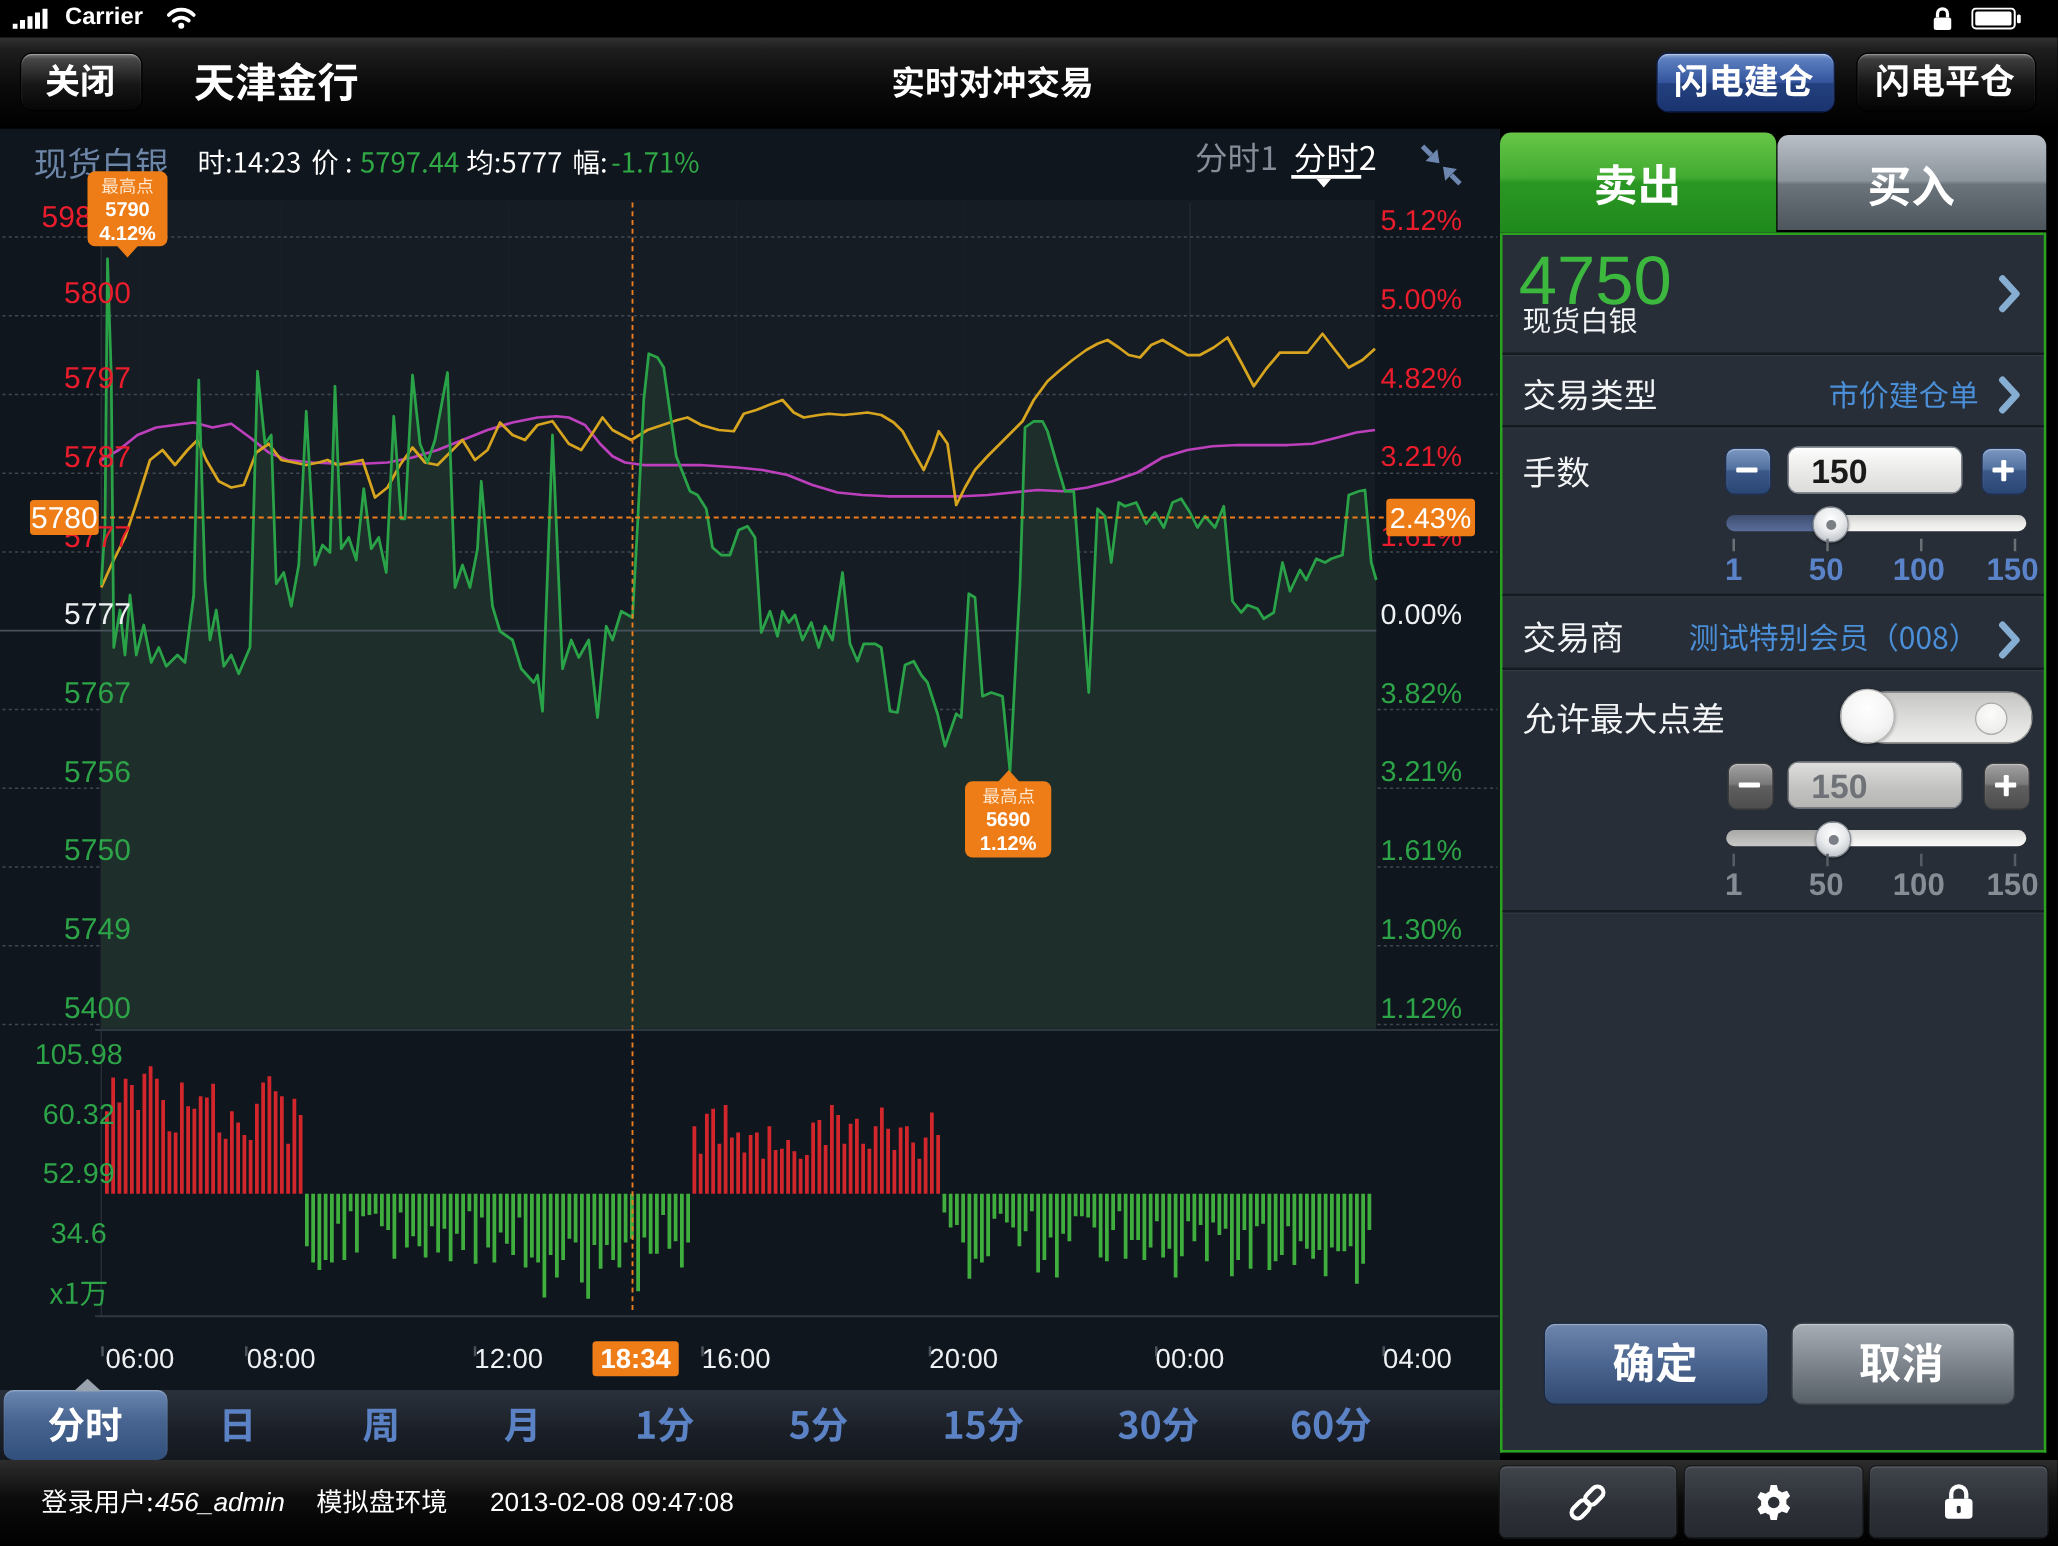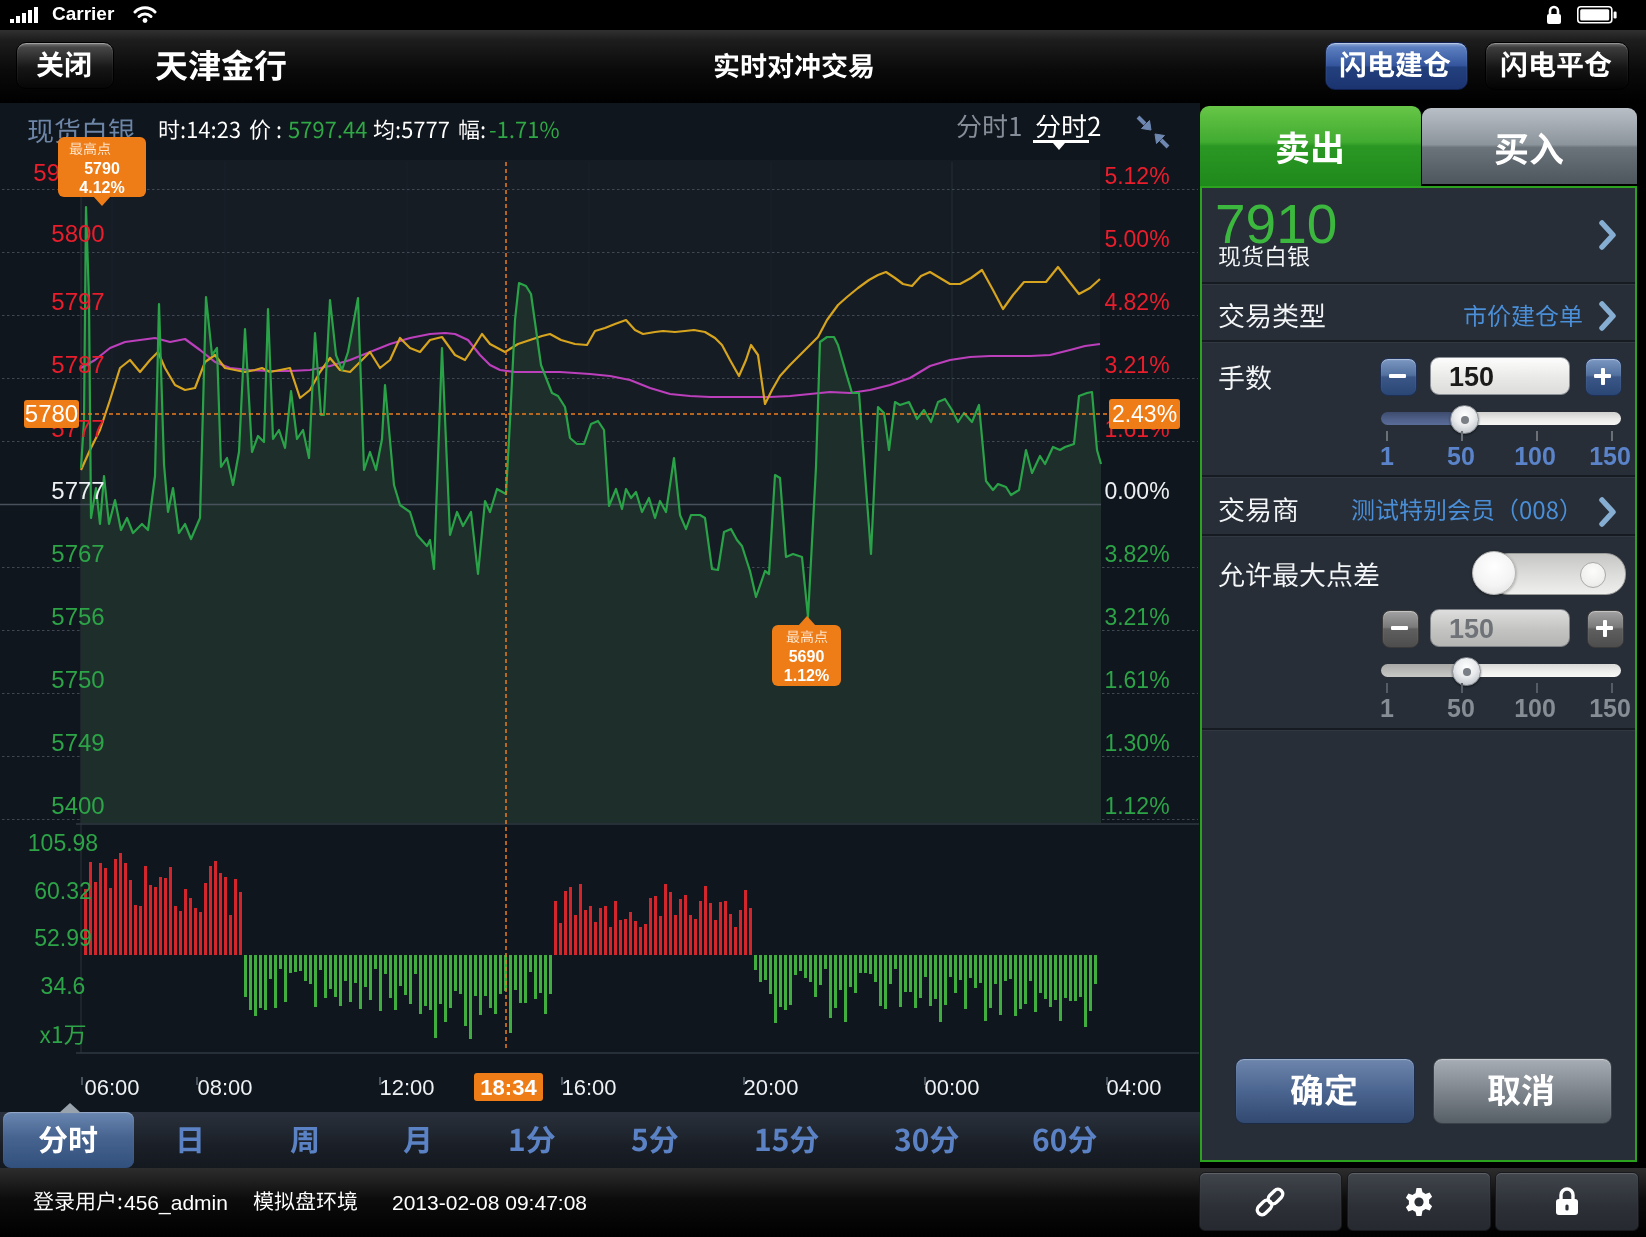--- a/index.html
+++ b/index.html
@@ -199,21 +199,21 @@
 <div class="abs" style="left:1053px;top:40px;width:0;height:0;border-left:6px solid transparent;border-right:6px solid transparent;border-top:7px solid #fff;"></div>
 <svg class="abs" style="left:1136px;top:12px" width="34" height="34" viewBox="0 0 34 34">
 <g fill="#6d87b0" stroke="#6d87b0">
         <path d="M2,2 L9,9" stroke-width="4"></path>
         <polygon points="15,15 13.5,5.5 5.5,13.5" stroke-width="1"></polygon>
 <path d="M32,32 L25,25" stroke-width="4"></path>
         <polygon points="19,19 20.5,28.5 28.5,20.5" stroke-width="1"></polygon>
       </g>
 </svg>
 </div>
-<div class="callout" style="left:58px;top:137px;width:88px;height:60px;">
+<div class="callout" style="left:70px;top:137px;width:64px;height:60px;">
     <svg class="abs" style="left:11.0px;top:3.0px" width="44.0" height="18.5">
       <path transform="translate(0,14.0)" d="M3.472 -8.89H10.542V-7.896H3.472ZM3.472 -10.57H10.542V-9.59H3.472ZM2.464 -11.312V-7.154H11.592V-11.312ZM5.5440000000000005 -5.488V-4.55H2.996V-5.488ZM0.658 -0.602 0.756 0.336 5.5440000000000005 -0.23800000000000002V1.12H6.5520000000000005V-0.364L7.308 -0.462V-1.316L6.5520000000000005 -1.232V-5.488H13.286V-6.37H0.686V-5.488H2.0300000000000002V-0.728ZM7.098 -4.62V-3.7520000000000002H7.938L7.658 -3.668C8.078 -2.646 8.652000000000001 -1.736 9.394 -0.98C8.624 -0.406 7.756 0.028 6.8740000000000006 0.308C7.056 0.49 7.308 0.854 7.406000000000001 1.078C8.344 0.742 9.268 0.266 10.08 -0.364C10.864 0.28 11.802 0.77 12.866 1.078C13.006 0.8260000000000001 13.272 0.448 13.496 0.252C12.474 0.0 11.564 -0.434 10.794 -0.994C11.718 -1.8900000000000001 12.446 -3.0100000000000002 12.88 -4.396L12.278 -4.662L12.082 -4.62ZM8.582 -3.7520000000000002H11.648C11.284 -2.926 10.738 -2.198 10.094 -1.582C9.450000000000001 -2.198 8.946 -2.926 8.582 -3.7520000000000002ZM5.5440000000000005 -3.766V-2.7720000000000002H2.996V-3.766ZM5.5440000000000005 -1.988V-1.12L2.996 -0.8260000000000001V-1.988Z M18.004 -7.8260000000000005H24.066000000000003V-6.5520000000000005H18.004ZM16.954 -8.596V-5.782H25.158V-8.596ZM20.174 -11.564 20.58 -10.304H14.826V-9.38H27.118000000000002V-10.304H21.742C21.588 -10.752 21.378 -11.34 21.182000000000002 -11.802ZM15.344 -4.998V1.106H16.352V-4.116H25.62V0.014C25.62 0.168 25.55 0.224 25.381999999999998 0.224C25.214 0.224 24.556 0.23800000000000002 23.954 0.21C24.08 0.434 24.234 0.756 24.29 1.008C25.186 1.008 25.788 1.008 26.166 0.882C26.544 0.742 26.67 0.518 26.67 0.0V-4.998ZM17.934 -3.29V0.294H18.928V-0.406H23.884V-3.29ZM18.928 -2.5060000000000002H22.932000000000002V-1.19H18.928Z M31.318 -6.51H38.64V-4.0040000000000004H31.318ZM32.76 -1.792C32.942 -0.882 33.054 0.294 33.054 0.994L34.118 0.854C34.104 0.182 33.964 -0.98 33.754 -1.8760000000000001ZM35.658 -1.778C36.064 -0.91 36.484 0.266 36.638 0.966L37.66 0.7000000000000001C37.492000000000004 0.0 37.044 -1.1340000000000001 36.61 -1.988ZM38.513999999999996 -1.8900000000000001C39.214 -1.008 39.998000000000005 0.23800000000000002 40.32 1.008L41.314 0.588C40.964 -0.182 40.152 -1.372 39.452 -2.254ZM30.478 -2.17C30.044 -1.1340000000000001 29.33 0.0 28.588 0.644L29.54 1.106C30.31 0.364 31.024 -0.812 31.472 -1.9040000000000001ZM30.323999999999998 -7.5040000000000004V-3.024H39.69V-7.5040000000000004H35.42V-9.282H40.74V-10.276H35.42V-11.76H34.37V-7.5040000000000004Z" fill="#ffe9d2"></path>
     </svg>
     <div class="n">5790<br>4.12%</div>
     <div class="arr" style="bottom:-9px;border-top:10px solid #ee7d18;"></div>
   </div>
 <div class="callout" style="left:772px;top:625px;width:69px;height:61px;">
     <svg class="abs" style="left:13.5px;top:3.0px" width="44.0" height="18.5">
       <path transform="translate(0,14.0)" d="M3.472 -8.89H10.542V-7.896H3.472ZM3.472 -10.57H10.542V-9.59H3.472ZM2.464 -11.312V-7.154H11.592V-11.312ZM5.5440000000000005 -5.488V-4.55H2.996V-5.488ZM0.658 -0.602 0.756 0.336 5.5440000000000005 -0.23800000000000002V1.12H6.5520000000000005V-0.364L7.308 -0.462V-1.316L6.5520000000000005 -1.232V-5.488H13.286V-6.37H0.686V-5.488H2.0300000000000002V-0.728ZM7.098 -4.62V-3.7520000000000002H7.938L7.658 -3.668C8.078 -2.646 8.652000000000001 -1.736 9.394 -0.98C8.624 -0.406 7.756 0.028 6.8740000000000006 0.308C7.056 0.49 7.308 0.854 7.406000000000001 1.078C8.344 0.742 9.268 0.266 10.08 -0.364C10.864 0.28 11.802 0.77 12.866 1.078C13.006 0.8260000000000001 13.272 0.448 13.496 0.252C12.474 0.0 11.564 -0.434 10.794 -0.994C11.718 -1.8900000000000001 12.446 -3.0100000000000002 12.88 -4.396L12.278 -4.662L12.082 -4.62ZM8.582 -3.7520000000000002H11.648C11.284 -2.926 10.738 -2.198 10.094 -1.582C9.450000000000001 -2.198 8.946 -2.926 8.582 -3.7520000000000002ZM5.5440000000000005 -3.766V-2.7720000000000002H2.996V-3.766ZM5.5440000000000005 -1.988V-1.12L2.996 -0.8260000000000001V-1.988Z M18.004 -7.8260000000000005H24.066000000000003V-6.5520000000000005H18.004ZM16.954 -8.596V-5.782H25.158V-8.596ZM20.174 -11.564 20.58 -10.304H14.826V-9.38H27.118000000000002V-10.304H21.742C21.588 -10.752 21.378 -11.34 21.182000000000002 -11.802ZM15.344 -4.998V1.106H16.352V-4.116H25.62V0.014C25.62 0.168 25.55 0.224 25.381999999999998 0.224C25.214 0.224 24.556 0.23800000000000002 23.954 0.21C24.08 0.434 24.234 0.756 24.29 1.008C25.186 1.008 25.788 1.008 26.166 0.882C26.544 0.742 26.67 0.518 26.67 0.0V-4.998ZM17.934 -3.29V0.294H18.928V-0.406H23.884V-3.29ZM18.928 -2.5060000000000002H22.932000000000002V-1.19H18.928Z M31.318 -6.51H38.64V-4.0040000000000004H31.318ZM32.76 -1.792C32.942 -0.882 33.054 0.294 33.054 0.994L34.118 0.854C34.104 0.182 33.964 -0.98 33.754 -1.8760000000000001ZM35.658 -1.778C36.064 -0.91 36.484 0.266 36.638 0.966L37.66 0.7000000000000001C37.492000000000004 0.0 37.044 -1.1340000000000001 36.61 -1.988ZM38.513999999999996 -1.8900000000000001C39.214 -1.008 39.998000000000005 0.23800000000000002 40.32 1.008L41.314 0.588C40.964 -0.182 40.152 -1.372 39.452 -2.254ZM30.478 -2.17C30.044 -1.1340000000000001 29.33 0.0 28.588 0.644L29.54 1.106C30.31 0.364 31.024 -0.812 31.472 -1.9040000000000001ZM30.323999999999998 -7.5040000000000004V-3.024H39.69V-7.5040000000000004H35.42V-9.282H40.74V-10.276H35.42V-11.76H34.37V-7.5040000000000004Z" fill="#ffe9d2"></path>
     </svg>
@@ -249,21 +249,21 @@
       <path transform="translate(0,30.0)" d="M8.19 0.42C12.45 0.42 16.02 -1.92 16.02 -6.0C16.02 -8.94 14.1 -10.799999999999999 11.61 -11.49V-11.639999999999999C13.95 -12.57 15.299999999999999 -14.309999999999999 15.299999999999999 -16.71C15.299999999999999 -20.52 12.389999999999999 -22.619999999999997 8.1 -22.619999999999997C5.49 -22.619999999999997 3.36 -21.57 1.44 -19.919999999999998L3.7199999999999998 -17.189999999999998C5.01 -18.419999999999998 6.3 -19.14 7.89 -19.14C9.78 -19.14 10.86 -18.12 10.86 -16.38C10.86 -14.37 9.54 -12.99 5.49 -12.99V-9.81C10.29 -9.81 11.58 -8.459999999999999 11.58 -6.27C11.58 -4.29 10.049999999999999 -3.1799999999999997 7.8 -3.1799999999999997C5.76 -3.1799999999999997 4.17 -4.17 2.85 -5.46L0.78 -2.67C2.34 -0.8999999999999999 4.71 0.42 8.19 0.42Z M26.549999999999997 0.42C31.08 0.42 34.08 -3.54 34.08 -11.219999999999999C34.08 -18.84 31.08 -22.619999999999997 26.549999999999997 -22.619999999999997C22.02 -22.619999999999997 19.02 -18.87 19.02 -11.219999999999999C19.02 -3.54 22.02 0.42 26.549999999999997 0.42ZM26.549999999999997 -3.03C24.63 -3.03 23.189999999999998 -4.95 23.189999999999998 -11.219999999999999C23.189999999999998 -17.4 24.63 -19.23 26.549999999999997 -19.23C28.47 -19.23 29.88 -17.4 29.88 -11.219999999999999C29.88 -4.95 28.47 -3.03 26.549999999999997 -3.03Z M56.04 -25.169999999999998 52.68 -23.849999999999998C54.269999999999996 -20.64 56.459999999999994 -17.25 58.769999999999996 -14.459999999999999H42.839999999999996C45.089999999999996 -17.189999999999998 47.099999999999994 -20.52 48.51 -24.0L44.61 -25.11C42.93 -20.58 39.87 -16.349999999999998 36.36 -13.83C37.23 -13.2 38.76 -11.73 39.42 -10.98C40.05 -11.49 40.65 -12.059999999999999 41.25 -12.69V-10.92H46.08C45.449999999999996 -6.569999999999999 43.83 -2.61 37.11 -0.42C37.949999999999996 0.36 38.97 1.8299999999999998 39.39 2.76C47.129999999999995 -0.09 49.11 -5.22 49.89 -10.92H56.16C55.92 -4.8 55.62 -2.19 54.989999999999995 -1.53C54.66 -1.23 54.33 -1.14 53.79 -1.14C53.04 -1.14 51.48 -1.14 49.83 -1.29C50.459999999999994 -0.27 50.94 1.26 51.0 2.34C52.769999999999996 2.4 54.51 2.4 55.56 2.25C56.7 2.13 57.54 1.7999999999999998 58.29 0.84C59.339999999999996 -0.42 59.7 -3.96 60.0 -12.9V-12.99C60.56999999999999 -12.36 61.14 -11.79 61.67999999999999 -11.25C62.339999999999996 -12.209999999999999 63.69 -13.62 64.59 -14.309999999999999C61.47 -16.89 57.87 -21.33 56.04 -25.169999999999998Z" fill="#5b82c4"></path>
     </svg>
 <svg class="abs" style="left:1032.3px;top:9.0px" width="67.4" height="39.6">
       <path transform="translate(0,30.0)" d="M9.48 0.42C13.26 0.42 16.439999999999998 -2.46 16.439999999999998 -7.02C16.439999999999998 -11.76 13.77 -13.979999999999999 10.049999999999999 -13.979999999999999C8.64 -13.979999999999999 6.75 -13.139999999999999 5.52 -11.639999999999999C5.7299999999999995 -17.16 7.8 -19.08 10.379999999999999 -19.08C11.639999999999999 -19.08 12.99 -18.33 13.77 -17.46L16.11 -20.099999999999998C14.79 -21.48 12.809999999999999 -22.619999999999997 10.08 -22.619999999999997C5.609999999999999 -22.619999999999997 1.5 -19.08 1.5 -10.799999999999999C1.5 -3.0 5.279999999999999 0.42 9.48 0.42ZM5.609999999999999 -8.52C6.72 -10.2 8.07 -10.86 9.24 -10.86C11.16 -10.86 12.42 -9.66 12.42 -7.02C12.42 -4.32 11.07 -2.9099999999999997 9.389999999999999 -2.9099999999999997C7.529999999999999 -2.9099999999999997 6.029999999999999 -4.47 5.609999999999999 -8.52Z M26.549999999999997 0.42C31.08 0.42 34.08 -3.54 34.08 -11.219999999999999C34.08 -18.84 31.08 -22.619999999999997 26.549999999999997 -22.619999999999997C22.02 -22.619999999999997 19.02 -18.87 19.02 -11.219999999999999C19.02 -3.54 22.02 0.42 26.549999999999997 0.42ZM26.549999999999997 -3.03C24.63 -3.03 23.189999999999998 -4.95 23.189999999999998 -11.219999999999999C23.189999999999998 -17.4 24.63 -19.23 26.549999999999997 -19.23C28.47 -19.23 29.88 -17.4 29.88 -11.219999999999999C29.88 -4.95 28.47 -3.03 26.549999999999997 -3.03Z M56.04 -25.169999999999998 52.68 -23.849999999999998C54.269999999999996 -20.64 56.459999999999994 -17.25 58.769999999999996 -14.459999999999999H42.839999999999996C45.089999999999996 -17.189999999999998 47.099999999999994 -20.52 48.51 -24.0L44.61 -25.11C42.93 -20.58 39.87 -16.349999999999998 36.36 -13.83C37.23 -13.2 38.76 -11.73 39.42 -10.98C40.05 -11.49 40.65 -12.059999999999999 41.25 -12.69V-10.92H46.08C45.449999999999996 -6.569999999999999 43.83 -2.61 37.11 -0.42C37.949999999999996 0.36 38.97 1.8299999999999998 39.39 2.76C47.129999999999995 -0.09 49.11 -5.22 49.89 -10.92H56.16C55.92 -4.8 55.62 -2.19 54.989999999999995 -1.53C54.66 -1.23 54.33 -1.14 53.79 -1.14C53.04 -1.14 51.48 -1.14 49.83 -1.29C50.459999999999994 -0.27 50.94 1.26 51.0 2.34C52.769999999999996 2.4 54.51 2.4 55.56 2.25C56.7 2.13 57.54 1.7999999999999998 58.29 0.84C59.339999999999996 -0.42 59.7 -3.96 60.0 -12.9V-12.99C60.56999999999999 -12.36 61.14 -11.79 61.67999999999999 -11.25C62.339999999999996 -12.209999999999999 63.69 -13.62 64.59 -14.309999999999999C61.47 -16.89 57.87 -21.33 56.04 -25.169999999999998Z" fill="#5b82c4"></path>
     </svg>
 </div>
 <div id="bottombar" class="abs">
 <svg class="abs" style="left:33.0px;top:20.0px" width="91.8" height="27.7">
       <path transform="translate(0,21.0)" d="M5.9430000000000005 -7.392H14.700000000000001V-4.746H5.9430000000000005ZM4.368 -8.715V-3.4440000000000004H16.380000000000003V-8.715ZM18.48 -14.994000000000002C17.745 -14.217 16.548000000000002 -13.209000000000001 15.519 -12.432C15.015 -12.936 14.532 -13.461 14.091000000000001 -14.028C15.120000000000001 -14.742 16.338 -15.708 17.325000000000003 -16.611L16.107 -17.472C15.435 -16.716 14.343000000000002 -15.729000000000001 13.377 -14.994000000000002C12.789000000000001 -15.813 12.306000000000001 -16.695 11.907 -17.598000000000003L10.542 -17.136000000000003C11.403 -15.183000000000002 12.600000000000001 -13.335 14.049000000000001 -11.781H7.077000000000001C8.274000000000001 -13.104000000000001 9.303 -14.658000000000001 9.954 -16.380000000000003L8.925 -16.905L8.631 -16.842000000000002H2.121V-15.519H7.896000000000001C7.3500000000000005 -14.469000000000001 6.615 -13.482000000000001 5.775 -12.579C5.103000000000001 -13.293000000000001 3.9690000000000003 -14.112 3.003 -14.658000000000001L2.1420000000000003 -13.797C3.087 -13.209000000000001 4.158 -12.348 4.83 -11.655000000000001C3.507 -10.458 1.995 -9.471 0.546 -8.862C0.8610000000000001 -8.568000000000001 1.302 -8.022 1.512 -7.665C3.318 -8.526 5.187 -9.807 6.7620000000000005 -11.445V-10.437000000000001H14.322000000000001V-11.487C15.792000000000002 -9.954 17.514 -8.694 19.341 -7.854C19.593 -8.274000000000001 20.055 -8.883000000000001 20.433 -9.177000000000001C19.005000000000003 -9.744 17.661 -10.584000000000001 16.443 -11.592C17.493000000000002 -12.327 18.69 -13.272 19.656000000000002 -14.154000000000002ZM13.671000000000001 -3.318C13.335 -2.394 12.705 -1.092 12.159 -0.189H7.266L8.568000000000001 -0.651C8.358 -1.365 7.833 -2.478 7.287000000000001 -3.2760000000000002L5.859 -2.814C6.363 -2.016 6.867 -0.903 7.056 -0.189H1.26V1.1760000000000002H19.761000000000003V-0.189H13.776000000000002C14.238000000000001 -0.9870000000000001 14.742 -1.9740000000000002 15.204 -2.898Z M23.814 -6.657C25.179000000000002 -5.901000000000001 26.838 -4.704000000000001 27.636 -3.906L28.749000000000002 -4.998C27.909 -5.796 26.208 -6.909000000000001 24.885 -7.623ZM23.814 -16.464000000000002V-15.015H36.54L36.456 -13.083H24.444V-11.634H36.372L36.246 -9.702H22.407V-8.295H30.681V-4.452C27.636 -3.192 24.465 -1.911 22.428 -1.1340000000000001L23.268 0.273C25.326 -0.609 28.077 -1.7850000000000001 30.681 -2.9400000000000004V-0.042C30.681 0.252 30.576 0.336 30.240000000000002 0.35700000000000004C29.904 0.378 28.728 0.378 27.489 0.336C27.699 0.7350000000000001 27.951 1.3230000000000002 28.035 1.7220000000000002C29.673000000000002 1.7220000000000002 30.744 1.7220000000000002 31.395000000000003 1.491C32.067 1.26 32.277 0.882 32.277 -0.021V-4.956C34.083 -2.226 36.708 -0.189 39.984 0.8400000000000001C40.194 0.42000000000000004 40.677 -0.189 41.013000000000005 -0.525C38.745000000000005 -1.1340000000000001 36.771 -2.2470000000000003 35.175 -3.717C36.519 -4.5360000000000005 38.094 -5.712000000000001 39.354 -6.783L38.010000000000005 -7.7700000000000005C37.065 -6.825 35.511 -5.586 34.209 -4.704000000000001C33.432 -5.586 32.781 -6.594 32.277 -7.665V-8.295H40.74V-9.702H37.884C38.073 -11.865 38.22 -14.448 38.262 -16.464000000000002L37.022999999999996 -16.548000000000002L36.75 -16.464000000000002Z M45.213 -16.17V-8.547C45.213 -5.586 45.003 -1.8690000000000002 42.672 0.756C43.029 0.9450000000000001 43.659 1.4700000000000002 43.89 1.7850000000000001C45.507 0.0 46.221000000000004 -2.415 46.536 -4.767H51.807V1.491H53.403V-4.767H59.073V-0.462C59.073 -0.084 58.926 0.042 58.506 0.063C58.107 0.084 56.679 0.10500000000000001 55.209 0.042C55.419 0.462 55.671 1.155 55.755 1.554C57.729 1.5750000000000002 58.947 1.554 59.661 1.302C60.375 1.05 60.627 0.5670000000000001 60.627 -0.462V-16.17ZM46.767 -14.658000000000001H51.807V-11.277000000000001H46.767ZM59.073 -14.658000000000001V-11.277000000000001H53.403V-14.658000000000001ZM46.767 -9.786000000000001H51.807V-6.258H46.683C46.746 -7.056 46.767 -7.833 46.767 -8.547ZM59.073 -9.786000000000001V-6.258H53.403V-9.786000000000001Z M68.187 -12.915000000000001H79.149V-8.694H68.166L68.187 -9.807ZM72.261 -17.346C72.681 -16.422 73.143 -15.246 73.395 -14.385000000000002H66.549V-9.807C66.549 -6.636 66.276 -2.2680000000000002 63.714 0.8610000000000001C64.092 1.0290000000000001 64.785 1.512 65.079 1.806C67.137 -0.7140000000000001 67.872 -4.2 68.103 -7.224H79.149V-5.838H80.745V-14.385000000000002H74.088L75.054 -14.679C74.802 -15.498000000000001 74.277 -16.779 73.773 -17.745Z M86.919 -8.190000000000001C87.675 -8.190000000000001 88.305 -8.778 88.305 -9.66C88.305 -10.521 87.675 -11.13 86.919 -11.13C86.142 -11.13 85.533 -10.521 85.533 -9.66C85.533 -8.778 86.142 -8.190000000000001 86.919 -8.190000000000001ZM86.919 0.273C87.675 0.273 88.305 -0.315 88.305 -1.1760000000000002C88.305 -2.0580000000000003 87.675 -2.6460000000000004 86.919 -2.6460000000000004C86.142 -2.6460000000000004 85.533 -2.0580000000000003 85.533 -1.1760000000000002C85.533 -0.315 86.142 0.273 86.919 0.273Z" fill="#ffffff"></path>
     </svg>
-<div class="bb" style="left:124px;">456_admin</div>
+<div class="bb" style="left:124px;font-style:italic;">456_admin</div>
 <svg class="abs" style="left:253.0px;top:20.0px" width="107.0" height="27.7">
       <path transform="translate(0,21.0)" d="M9.912 -8.757H17.220000000000002V-7.245H9.912ZM9.912 -11.382000000000001H17.220000000000002V-9.912H9.912ZM15.372000000000002 -17.64V-15.897H12.138V-17.64H10.647V-15.897H7.5600000000000005V-14.553H10.647V-12.978000000000002H12.138V-14.553H15.372000000000002V-12.978000000000002H16.905V-14.553H19.845000000000002V-15.897H16.905V-17.64ZM8.442 -12.579V-6.069H12.726C12.642000000000001 -5.439 12.558000000000002 -4.872 12.411000000000001 -4.3260000000000005H7.140000000000001V-2.982H11.949000000000002C11.151000000000002 -1.365 9.639000000000001 -0.252 6.5520000000000005 0.42000000000000004C6.846 0.7350000000000001 7.245 1.3230000000000002 7.392 1.6800000000000002C11.046000000000001 0.798 12.747000000000002 -0.7140000000000001 13.587000000000002 -2.9400000000000004C14.637 -0.63 16.59 0.9450000000000001 19.32 1.6800000000000002C19.53 1.2810000000000001 19.950000000000003 0.6930000000000001 20.286 0.378C17.913 -0.126 16.107 -1.2810000000000001 15.099 -2.982H19.803V-4.3260000000000005H13.986C14.091000000000001 -4.872 14.196000000000002 -5.46 14.259 -6.069H18.753V-12.579ZM3.6750000000000003 -17.64V-13.587000000000002H1.05V-12.117H3.6750000000000003V-12.096C3.108 -9.24 1.8900000000000001 -5.901000000000001 0.672 -4.1370000000000005C0.9450000000000001 -3.7590000000000003 1.3230000000000002 -3.0660000000000003 1.512 -2.604C2.31 -3.8430000000000004 3.0660000000000003 -5.7540000000000004 3.6750000000000003 -7.812V1.659H5.187V-9.156C5.7540000000000004 -8.043000000000001 6.405 -6.699000000000001 6.678000000000001 -6.006L7.686000000000001 -7.140000000000001C7.329000000000001 -7.791 5.7330000000000005 -10.416 5.187 -11.235000000000001V-12.117H7.3500000000000005V-13.587000000000002H5.187V-17.64Z M31.752000000000002 -15.162C32.886 -13.125 34.02 -10.437000000000001 34.419 -8.778L35.805 -9.387C35.406 -11.046000000000001 34.209 -13.671000000000001 33.033 -15.666ZM24.507 -17.619V-13.398000000000001H21.882V-11.928H24.507V-7.329000000000001C23.394 -6.993 22.386 -6.699000000000001 21.588 -6.489000000000001L21.987000000000002 -4.9350000000000005L24.507 -5.7540000000000004V-0.189C24.507 0.10500000000000001 24.402 0.189 24.15 0.189C23.898 0.21000000000000002 23.079 0.21000000000000002 22.176000000000002 0.189C22.365 0.609 22.575 1.26 22.617 1.6380000000000001C23.94 1.6380000000000001 24.759 1.596 25.262999999999998 1.344C25.767 1.092 25.956 0.672 25.956 -0.189V-6.237L28.161 -6.972L27.951 -8.4L25.956 -7.7700000000000005V-11.928H27.951V-13.398000000000001H25.956V-17.619ZM37.863 -17.094C37.611000000000004 -8.715 36.771 -2.8560000000000003 32.214 0.399C32.592 0.672 33.285 1.2810000000000001 33.495000000000005 1.596C35.553 -0.063 36.897 -2.1420000000000003 37.778999999999996 -4.7250000000000005C38.724000000000004 -2.688 39.585 -0.462 39.963 1.008L41.454 0.29400000000000004C40.95 -1.554 39.627 -4.5360000000000005 38.388000000000005 -6.888000000000001C39.039 -9.744 39.312 -13.104000000000001 39.459 -17.052ZM29.337 -0.315V-0.35700000000000004L29.358 -0.29400000000000004C29.756999999999998 -0.8190000000000001 30.345 -1.344 35.049 -4.746C34.881 -5.061 34.65 -5.67 34.524 -6.090000000000001L31.059 -3.6540000000000004V-16.758000000000003H29.526V-3.4650000000000003C29.526 -2.4570000000000003 28.875 -1.764 28.476 -1.491C28.749000000000002 -1.218 29.169 -0.63 29.337 -0.315Z M50.19 -8.946C51.366 -8.337 52.836 -7.392 53.55 -6.720000000000001L54.348 -7.728000000000001C53.634 -8.4 52.143 -9.282 50.988 -9.849ZM51.744 -17.85C51.597 -17.346 51.324 -16.653000000000002 51.051 -16.065H46.452V-12.369000000000002L46.431 -11.55H43.071V-10.164000000000001H46.221000000000004C45.906 -8.883000000000001 45.171 -7.581 43.554 -6.5520000000000005C43.89 -6.3420000000000005 44.478 -5.7540000000000004 44.709 -5.439C46.641 -6.699000000000001 47.481 -8.442 47.817 -10.164000000000001H57.561V-7.707000000000001C57.561 -7.476000000000001 57.477000000000004 -7.392 57.183 -7.392C56.91 -7.371 55.944 -7.371 54.936 -7.392C55.167 -7.014 55.377 -6.447 55.44 -6.048C56.868 -6.048 57.792 -6.048 58.359 -6.279000000000001C58.947 -6.510000000000001 59.136 -6.930000000000001 59.136 -7.686000000000001V-10.164000000000001H62.076V-11.55H59.136V-16.065H52.752L53.445 -17.514ZM50.337 -13.587000000000002C51.45 -13.041 52.794 -12.180000000000001 53.445 -11.55H48.006L48.027 -12.348V-14.763000000000002H57.561V-11.55H53.487L54.285 -12.516C53.592 -13.167000000000002 52.227000000000004 -13.986 51.114000000000004 -14.49ZM45.318 -5.481000000000001V-0.315H42.945V1.092H62.055V-0.315H59.703V-5.481000000000001ZM46.788 -0.315V-4.2H49.602000000000004V-0.315ZM51.051 -0.315V-4.2H53.865V-0.315ZM55.335 -0.315V-4.2H58.17V-0.315Z M77.217 -10.374C78.792 -8.610000000000001 80.661 -6.195 81.501 -4.704000000000001L82.782 -5.691000000000001C81.9 -7.140000000000001 79.968 -9.492 78.414 -11.214ZM63.756 -2.1420000000000003 64.155 -0.651C65.877 -1.2810000000000001 68.103 -2.0580000000000003 70.203 -2.835L69.951 -4.263L67.83 -3.507V-8.673H69.699V-10.143H67.83V-14.742H70.14V-16.212H63.861V-14.742H66.36V-10.143H64.176V-8.673H66.36V-3.003ZM71.211 -16.296V-14.763000000000002H76.566C75.243 -11.067 73.059 -7.791 70.434 -5.691000000000001C70.812 -5.397 71.421 -4.767 71.673 -4.452C73.122 -5.7330000000000005 74.46600000000001 -7.371 75.642 -9.24V1.617H77.196V-12.117C77.595 -12.978000000000002 77.973 -13.860000000000001 78.288 -14.763000000000002H82.824V-16.296Z M94.185 -6.300000000000001H100.821V-4.914000000000001H94.185ZM94.185 -8.715H100.821V-7.3500000000000005H94.185ZM96.327 -17.493000000000002C96.516 -17.073 96.726 -16.569000000000003 96.894 -16.107H92.337V-14.784H102.9V-16.107H98.532C98.343 -16.632 98.07 -17.262 97.797 -17.766000000000002ZM99.708 -14.532C99.519 -13.881 99.162 -12.957 98.826 -12.264000000000001H95.277L96.075 -12.474C95.949 -13.041 95.613 -13.923 95.319 -14.574000000000002L94.017 -14.280000000000001C94.29 -13.671000000000001 94.563 -12.852 94.689 -12.264000000000001H91.707V-10.92H103.467V-12.264000000000001H100.233C100.548 -12.831000000000001 100.863 -13.524000000000001 101.157 -14.175ZM92.715 -9.828000000000001V-3.801H94.899C94.626 -1.365 93.723 -0.14700000000000002 90.279 0.525C90.594 0.798 90.993 1.3860000000000001 91.098 1.743C94.962 0.8400000000000001 96.054 -0.756 96.39 -3.801H98.301V-0.6930000000000001C98.301 0.441 98.44800000000001 0.777 98.805 1.0290000000000001C99.141 1.302 99.771 1.3860000000000001 100.254 1.3860000000000001C100.527 1.3860000000000001 101.367 1.3860000000000001 101.682 1.3860000000000001C102.081 1.3860000000000001 102.669 1.344 102.963 1.239C103.34100000000001 1.113 103.593 0.903 103.74000000000001 0.546C103.887 0.231 103.971 -0.651 104.013 -1.512C103.593 -1.6380000000000001 103.026 -1.8900000000000001 102.753 -2.1630000000000003C102.732 -1.302 102.711 -0.672 102.648 -0.378C102.58500000000001 -0.10500000000000001 102.438 0.021 102.27 0.084C102.144 0.14700000000000002 101.82900000000001 0.14700000000000002 101.556 0.14700000000000002C101.262 0.14700000000000002 100.75800000000001 0.14700000000000002 100.548 0.14700000000000002C100.275 0.14700000000000002 100.086 0.126 99.96000000000001 0.063C99.813 -0.021 99.792 -0.21000000000000002 99.792 -0.546V-3.801H102.333V-9.828000000000001ZM84.714 -2.709 85.239 -1.113C87.003 -1.806 89.271 -2.688 91.413 -3.5700000000000003L91.098 -4.998L88.893 -4.179V-11.025H90.93V-12.516H88.893V-17.388H87.36V-12.516H85.05V-11.025H87.36V-3.612C86.373 -3.2550000000000003 85.449 -2.9400000000000004 84.714 -2.709Z" fill="#ffffff"></path>
     </svg>
 <div class="bb" style="left:392px;">2013-02-08 09:47:08</div>
 <div class="bbtn" style="left:1199px;width:141px;">
       <svg style="position:absolute;left:53px;top:12px" width="34" height="34" viewBox="0 0 34 34">
 <g stroke="#fff" stroke-width="3.4" fill="none" transform="rotate(-45 17 17)">
 <rect x="1" y="12.2" width="16.5" height="9.6" rx="4.8"></rect>
 <rect x="16.5" y="12.2" width="16.5" height="9.6" rx="4.8"></rect>
         </g>
@@ -287,21 +287,21 @@
 <div id="ptab-sell"></div>
 <div id="ptab-buy"></div>
 <svg class="abs" style="left:75.0px;top:23.0px" width="72.0" height="46.2">
       <path transform="translate(0,35.0)" d="M18.725 -1.3650000000000002C23.485000000000003 -0.21000000000000002 28.42 1.61 31.395000000000003 3.08L33.705000000000005 -0.42000000000000004C30.590000000000003 -1.7850000000000001 25.305000000000003 -3.4650000000000003 20.545 -4.550000000000001ZM7.98 -14.735000000000001C10.15 -14.000000000000002 12.845 -12.670000000000002 14.175 -11.655000000000001L16.310000000000002 -14.245000000000001C14.910000000000002 -15.225000000000001 12.32 -16.415000000000003 10.255 -17.045H27.545C26.950000000000003 -16.03 26.320000000000004 -15.05 25.725 -14.280000000000001L28.840000000000003 -12.425C30.415000000000003 -14.280000000000001 32.095000000000006 -17.045 33.32 -19.6L30.345000000000002 -20.860000000000003L29.645000000000003 -20.615000000000002H19.775000000000002V-22.89H30.660000000000004V-26.495H19.775000000000002V-29.575000000000003H15.47V-26.495H4.865V-22.89H15.47V-20.615000000000002H2.5900000000000003V-17.045H9.940000000000001ZM17.220000000000002 -16.17C17.045 -13.405000000000001 16.87 -11.025 16.240000000000002 -8.995000000000001H10.535L12.215000000000002 -11.200000000000001C10.780000000000001 -12.215000000000002 8.05 -13.335 5.915000000000001 -13.895000000000001L4.025 -11.445C5.880000000000001 -10.885000000000002 8.085 -9.870000000000001 9.520000000000001 -8.995000000000001H2.1V-5.32H14.280000000000001C12.215000000000002 -2.9400000000000004 8.505 -1.2950000000000002 1.8550000000000002 -0.28C2.6250000000000004 0.6300000000000001 3.6050000000000004 2.205 3.9200000000000004 3.2900000000000005C12.915000000000001 1.6800000000000002 17.220000000000002 -1.155 19.39 -5.32H32.900000000000006V-8.995000000000001H20.685000000000002C21.21 -11.13 21.455000000000002 -13.510000000000002 21.630000000000003 -16.17Z M37.975 -12.145000000000001V1.225H62.160000000000004V3.115H66.85V-12.145000000000001H62.160000000000004V-2.975H54.705V-14.000000000000002H65.45V-26.775000000000002H60.760000000000005V-18.060000000000002H54.705V-29.715000000000003H50.05V-18.060000000000002H44.24V-26.740000000000002H39.795V-14.000000000000002H50.05V-2.975H42.7V-12.145000000000001Z" fill="#ffffff"></path>
     </svg>
 <svg class="abs" style="left:294.0px;top:24.0px" width="72.0" height="46.2">
       <path transform="translate(0,35.0)" d="M18.200000000000003 -3.115C22.785000000000004 -1.33 27.615000000000002 1.225 30.415000000000003 3.115L33.11000000000001 -0.14C30.135 -1.995 25.025000000000002 -4.41 20.335 -6.16ZM7.000000000000001 -20.090000000000003C9.345 -19.005000000000003 12.46 -17.255000000000003 13.965000000000002 -16.1L16.380000000000003 -19.250000000000004C14.735000000000001 -20.405 11.55 -21.98 9.275 -22.89ZM2.975 -15.190000000000001C5.180000000000001 -14.21 8.085 -12.600000000000001 9.485000000000001 -11.48L11.9 -14.595C10.395000000000001 -15.680000000000001 7.420000000000001 -17.115000000000002 5.285 -17.955000000000002ZM2.1350000000000002 -11.445V-7.5600000000000005H14.945000000000002C12.88 -4.095000000000001 8.925 -1.7850000000000001 1.2950000000000002 -0.35000000000000003C2.0650000000000004 0.525 3.08 2.1 3.43 3.1500000000000004C13.020000000000001 1.155 17.430000000000003 -2.3800000000000003 19.53 -7.5600000000000005H33.075V-11.445H20.685000000000002C21.315 -14.665000000000001 21.455000000000002 -18.375 21.595000000000002 -22.610000000000003H17.360000000000003C17.255000000000003 -18.200000000000003 17.185000000000002 -14.490000000000002 16.450000000000003 -11.445ZM3.535 -27.860000000000003V-23.905H27.44C26.705000000000002 -22.365000000000002 25.830000000000002 -20.895000000000003 25.095000000000002 -19.775000000000002L28.525000000000002 -18.095000000000002C30.17 -20.335 32.025000000000006 -23.765 33.425000000000004 -26.880000000000003L30.275000000000002 -28.105000000000004L29.575000000000003 -27.860000000000003Z M44.485 -25.900000000000002C46.69 -24.430000000000003 48.475 -22.575000000000003 49.980000000000004 -20.475C47.915 -11.200000000000001 43.61 -4.41 36.12 -0.7000000000000001C37.24 0.10500000000000001 39.2 1.8550000000000002 39.97 2.7300000000000004C46.305 -1.0150000000000001 50.645 -6.930000000000001 53.41 -14.945000000000002C56.980000000000004 -8.365 59.99 -1.1900000000000002 67.2 2.8350000000000004C67.445 1.54 68.565 -0.8400000000000001 69.23 -1.995C57.925 -9.135000000000002 58.31 -21.385 47.11 -29.540000000000003Z" fill="#ffffff"></path>
     </svg>
 <div id="pbody">
 <div class="abs" style="left:0;top:0;width:433px;height:2px;background:#2ba31f;"></div>
-<div class="abs" style="left:13px;top:11px;font-size:55px;line-height:55px;color:#3cb83f;">7910</div>
+<div class="abs" style="left:13px;top:11px;font-size:55px;line-height:55px;color:#3cb83f;">4750</div>
 <svg class="abs" style="left:16.0px;top:56.0px" width="94.0" height="30.4">
         <path transform="translate(0,23.0)" d="M9.936 -18.193V-5.957H11.592V-16.675H18.561V-5.957H20.262999999999998V-18.193ZM0.989 -2.3 1.38 -0.621C3.565 -1.288 6.486 -2.162 9.222999999999999 -2.967L9.016 -4.577L6.003 -3.6799999999999997V-9.499H8.418V-11.109H6.003V-16.146H8.878V-17.756H1.265V-16.146H4.3469999999999995V-11.109H1.6099999999999999V-9.499H4.3469999999999995V-3.197C3.082 -2.852 1.932 -2.53 0.989 -2.3ZM14.190999999999999 -14.719999999999999V-10.281C14.190999999999999 -6.67 13.455 -2.323 7.636 0.667C7.981 0.9199999999999999 8.533 1.564 8.717 1.909C12.535 -0.092 14.352 -2.8289999999999997 15.18 -5.5889999999999995V-0.736C15.18 0.828 15.778 1.242 17.387999999999998 1.242H19.504C21.482 1.242 21.758 0.322 21.965 -3.312C21.528 -3.404 20.976 -3.657 20.562 -4.002C20.447 -0.713 20.309 -0.069 19.504 -0.069H17.618C16.974 -0.069 16.79 -0.22999999999999998 16.79 -0.897V-6.348H15.387C15.709 -7.6819999999999995 15.801 -9.016 15.801 -10.235V-14.719999999999999Z M33.557 -7.061V-5.06C33.557 -3.335 32.867 -1.081 24.449 0.414C24.863 0.782 25.323 1.449 25.53 1.817C34.269999999999996 0.069 35.374 -2.714 35.374 -5.014V-7.061ZM35.144 -1.564C38.019 -0.69 41.768 0.782 43.653999999999996 1.8399999999999999L44.643 0.45999999999999996C42.641999999999996 -0.598 38.87 -1.978 36.064 -2.76ZM27.439 -9.591V-2.3H29.187V-7.981H40.111999999999995V-2.438H41.929V-9.591ZM35.006 -19.227999999999998V-15.801C33.833 -15.525 32.66 -15.272 31.533 -15.065C31.740000000000002 -14.719999999999999 31.97 -14.168 32.039 -13.799999999999999L35.006 -14.398V-13.248C35.006 -11.431 35.604 -10.971 37.927 -10.971C38.41 -10.971 41.629999999999995 -10.971 42.159 -10.971C44.022 -10.971 44.528 -11.615 44.735 -14.190999999999999C44.275 -14.306 43.562 -14.559 43.194 -14.812C43.102000000000004 -12.765 42.918 -12.466 41.998000000000005 -12.466C41.308 -12.466 38.594 -12.466 38.065 -12.466C36.915 -12.466 36.731 -12.581 36.731 -13.248V-14.812C39.56 -15.501999999999999 42.274 -16.352999999999998 44.229 -17.365L43.056 -18.584C41.538 -17.71 39.238 -16.928 36.731 -16.261V-19.227999999999998ZM30.567 -19.435C29.003 -17.411 26.404 -15.548 23.897 -14.352C24.288 -14.076 24.909 -13.432 25.185 -13.133C26.174 -13.685 27.209 -14.352 28.221 -15.110999999999999V-10.511H29.969V-16.56C30.774 -17.296 31.509999999999998 -18.055 32.131 -18.86Z M56.257999999999996 -19.412C55.982 -18.308 55.453 -16.813 54.97 -15.64H49.312V1.8399999999999999H51.037V0.161H63.94V1.7249999999999999H65.734V-15.64H56.879C57.385 -16.675 57.937 -17.894 58.397 -19.021ZM51.037 -1.564V-6.946H63.94V-1.564ZM51.037 -8.648V-13.892H63.94V-8.648Z M88.06700000000001 -12.558V-9.752H81.328V-12.558ZM88.06700000000001 -14.007H81.328V-16.79H88.06700000000001ZM79.58 1.8399999999999999C80.017 1.541 80.73 1.288 85.491 0.0C85.422 -0.368 85.399 -1.081 85.399 -1.564L81.328 -0.575V-8.234H83.42099999999999C84.525 -3.634 86.618 -0.069 90.16 1.679C90.413 1.196 90.896 0.529 91.287 0.184C89.493 -0.575 88.044 -1.863 86.94 -3.496C88.205 -4.232 89.723 -5.267 90.873 -6.233L89.769 -7.452C88.872 -6.578 87.423 -5.497 86.227 -4.692C85.652 -5.773 85.19200000000001 -6.969 84.847 -8.234H89.654V-18.308H79.649V-1.219C79.649 -0.253 79.166 0.207 78.798 0.414C79.051 0.759 79.44200000000001 1.449 79.58 1.8399999999999999ZM73.094 -19.251C72.404 -17.112 71.162 -15.042 69.782 -13.685C70.058 -13.317 70.518 -12.443 70.679 -12.075C71.484 -12.879999999999999 72.243 -13.915 72.91 -15.042H78.315V-16.698H73.784C74.129 -17.387999999999998 74.405 -18.101 74.658 -18.814ZM73.393 1.679C73.807 1.288 74.451 0.9199999999999999 78.775 -1.334C78.66 -1.679 78.522 -2.346 78.476 -2.806L75.21 -1.219V-6.325H78.522V-7.912H75.21V-11.017H78.016V-12.581H71.53V-11.017H73.554V-7.912H70.334V-6.325H73.554V-1.288C73.554 -0.391 73.048 0.0 72.68 0.184C72.956 0.552 73.301 1.265 73.393 1.679Z" fill="#f2f4f6"></path>
       </svg>
 <svg class="chev" style="top:33px" viewBox="0 0 18 32">
         <path d="M3,4 L14,16 L3,28" stroke="#86add2" stroke-width="5.5" fill="none" stroke-linecap="round" stroke-linejoin="round"></path>
       </svg>
 <div class="pdiv" style="top:96px;"></div>
 <svg class="abs" style="left:16.0px;top:113.0px" width="110.0" height="35.6">
         <path transform="translate(0,27.0)" d="M8.586 -16.119C6.966 -14.067 4.293 -11.934 1.89 -10.584C2.3489999999999998 -10.26 3.105 -9.477 3.483 -9.072C5.832 -10.611 8.693999999999999 -13.041 10.557 -15.363ZM16.686 -14.985C19.197 -13.257 22.194 -10.692 23.571 -8.964L25.272 -10.314C23.787 -12.015 20.736 -14.472 18.279 -16.146ZM9.504 -11.394 7.695 -10.827C8.775 -8.181 10.233 -5.9399999999999995 12.096 -4.104C9.261 -1.944 5.616 -0.54 1.269 0.378C1.647 0.837 2.295 1.728 2.511 2.214C6.858 1.134 10.611 -0.432 13.581 -2.754C16.443 -0.432 20.088 1.134 24.57 1.998C24.84 1.431 25.407 0.594 25.866 0.135C21.519 -0.567 17.901 -1.998 15.093 -4.077C17.01 -5.9399999999999995 18.522 -8.181 19.629 -10.962L17.604 -11.529C16.686 -9.045 15.336 -7.02 13.581 -5.373C11.799 -7.047 10.449 -9.072 9.504 -11.394ZM11.286 -22.275C11.961 -21.249 12.69 -19.899 13.095 -18.927H1.809V-16.956H25.137V-18.927H13.959L15.174 -19.413C14.823 -20.358 13.932 -21.843 13.203 -22.923Z M34.019999999999996 -15.471H47.358000000000004V-12.770999999999999H34.019999999999996ZM34.019999999999996 -19.737H47.358000000000004V-17.091H34.019999999999996ZM32.022 -21.438V-11.07H35.019C33.291 -8.586 30.698999999999998 -6.345 28.053 -4.833C28.512 -4.509 29.295 -3.78 29.646 -3.402C31.104 -4.3469999999999995 32.616 -5.562 34.019999999999996 -6.939H37.772999999999996C35.964 -4.05 33.264 -1.4849999999999999 30.348 0.162C30.807 0.486 31.563 1.215 31.887 1.6199999999999999C34.965 -0.40499999999999997 38.016 -3.429 40.041 -6.939H43.686C42.39 -3.699 40.311 -0.837 37.854 1.026C38.286 1.323 39.123 1.971 39.447 2.295C42.039 0.162 44.334 -3.132 45.792 -6.939H49.059C48.626999999999995 -2.295 48.168 -0.351 47.601 0.189C47.331 0.459 47.088 0.513 46.602000000000004 0.513C46.116 0.513 44.873999999999995 0.513 43.551 0.351C43.875 0.864 44.064 1.6199999999999999 44.091 2.133C45.441 2.214 46.763999999999996 2.214 47.439 2.16C48.222 2.106 48.762 1.917 49.302 1.404C50.111999999999995 0.54 50.652 -1.782 51.165 -7.857C51.219 -8.154 51.245999999999995 -8.775 51.245999999999995 -8.775H35.694C36.315 -9.504 36.882 -10.286999999999999 37.368 -11.07H49.382999999999996V-21.438Z M74.142 -22.194C73.494 -21.06 72.333 -19.413 71.41499999999999 -18.36L73.062 -17.739C74.03399999999999 -18.711 75.249 -20.142 76.248 -21.519ZM58.887 -21.303C60.021 -20.196 61.236 -18.603 61.749 -17.55L63.558 -18.441C63.018 -19.494 61.749 -21.033 60.588 -22.086ZM66.42 -22.653V-17.415H55.944V-15.552H64.8C62.586 -13.284 58.995 -11.394 55.431 -10.557C55.863 -10.152 56.43 -9.395999999999999 56.727 -8.883C60.399 -9.963 64.044 -12.096 66.42 -14.769V-10.233H68.445V-14.283C71.874 -12.582 75.924 -10.368 78.084 -8.964L79.083 -10.638C76.923 -11.934 73.062 -13.932 69.714 -15.552H79.191V-17.415H68.445V-22.653ZM66.501 -9.639C66.366 -8.586 66.20400000000001 -7.614 65.961 -6.723H55.809V-4.833H65.232C63.882 -2.295 61.155 -0.621 55.242 0.297C55.62 0.756 56.133 1.6199999999999999 56.295 2.16C63.018 0.972 66.015 -1.269 67.446 -4.644C69.55199999999999 -0.837 73.27799999999999 1.323 78.732 2.16C78.975 1.593 79.542 0.729 80.001 0.27C75.087 -0.297 71.469 -1.998 69.498 -4.833H79.27199999999999V-6.723H68.121C68.337 -7.641 68.499 -8.613 68.634 -9.639Z M98.145 -21.141V-12.096H100.008V-21.141ZM103.194 -22.518V-10.449C103.194 -10.098 103.086 -9.99 102.654 -9.963C102.249 -9.936 100.899 -9.936 99.36 -9.99C99.657 -9.45 99.92699999999999 -8.667 100.035 -8.127C101.952 -8.127 103.275 -8.154 104.08500000000001 -8.478C104.895 -8.775 105.111 -9.288 105.111 -10.422V-22.518ZM91.476 -19.791V-16.065H88.128V-16.227V-19.791ZM82.809 -16.065V-14.256H86.103C85.806 -12.447 84.915 -10.611 82.593 -9.18C82.971 -8.91 83.646 -8.154 83.916 -7.776C86.67 -9.477 87.696 -11.907 87.993 -14.256H91.476V-8.451H93.393V-14.256H96.471V-16.065H93.393V-19.791H95.904V-21.573H83.7V-19.791H86.265V-16.254V-16.065ZM93.609 -8.964V-5.967H85.077V-4.104H93.609V-0.675H82.269V1.215H106.70400000000001V-0.675H95.688V-4.104H103.896V-5.967H95.688V-8.964Z" fill="#f2f4f6"></path>
       </svg>

